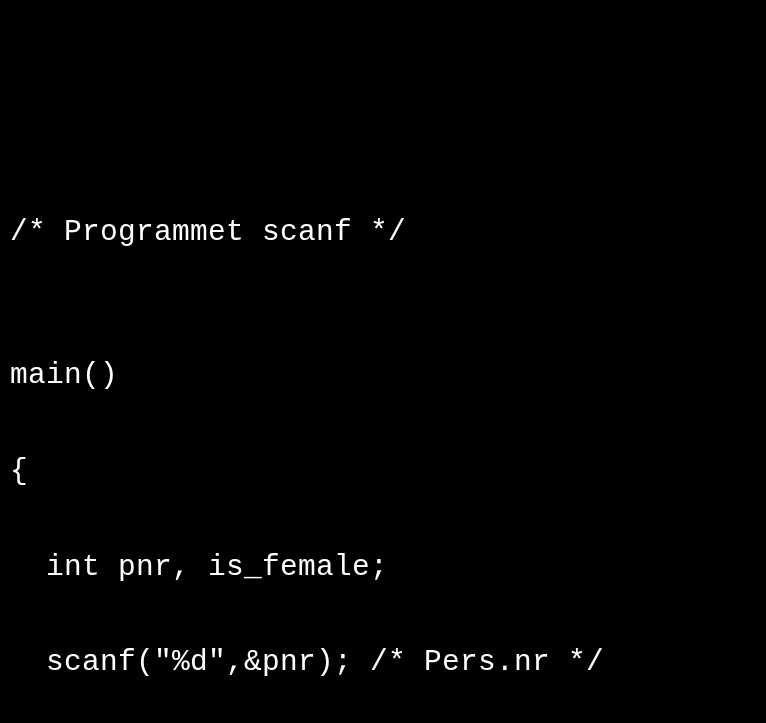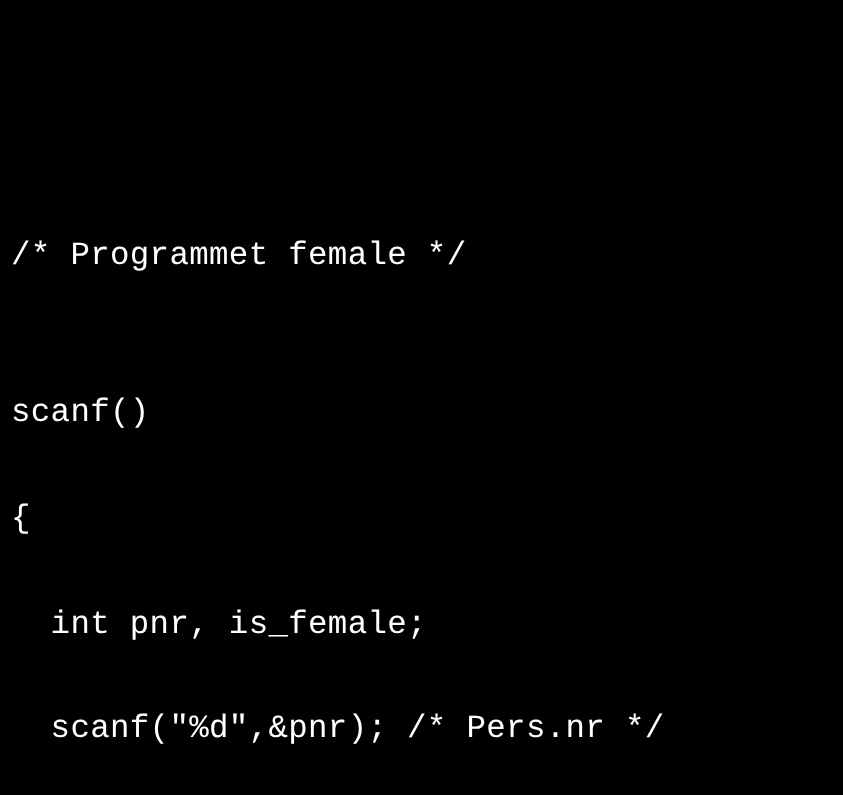--- a/index.html
+++ b/index.html
@@ -22,23 +22,23 @@
     }
     .code-line {
       display: block;
     }
   </style>
 </head>
 <body>
 
 
 
-<span class="code-line">/* Programmet female */</span>
+<span class="code-line">/* Programmet scanf */</span>
 <span class="code-line"></span>
-<span class="code-line">scanf()</span>
+<span class="code-line">main()</span>
 <span class="code-line">{</span>
 <span class="code-line">  int pnr, is_female;</span>
 <span class="code-line">  scanf("%d",&amp;pnr); /* Pers.nr */</span>
 
 
 
 
 
 
 

